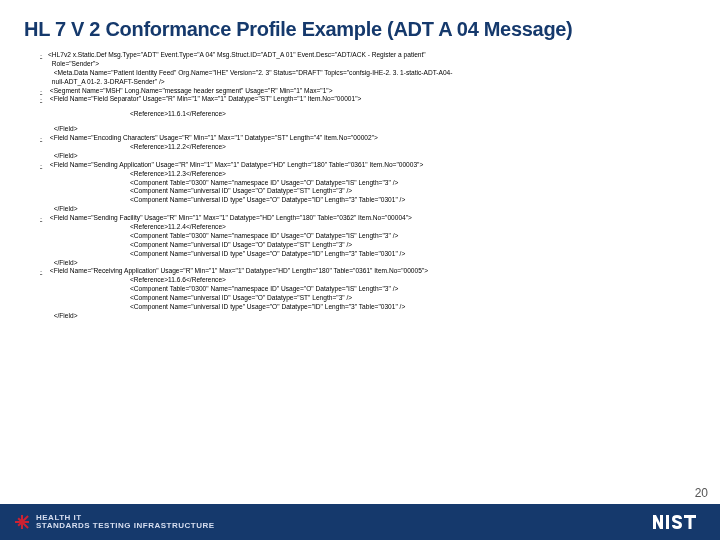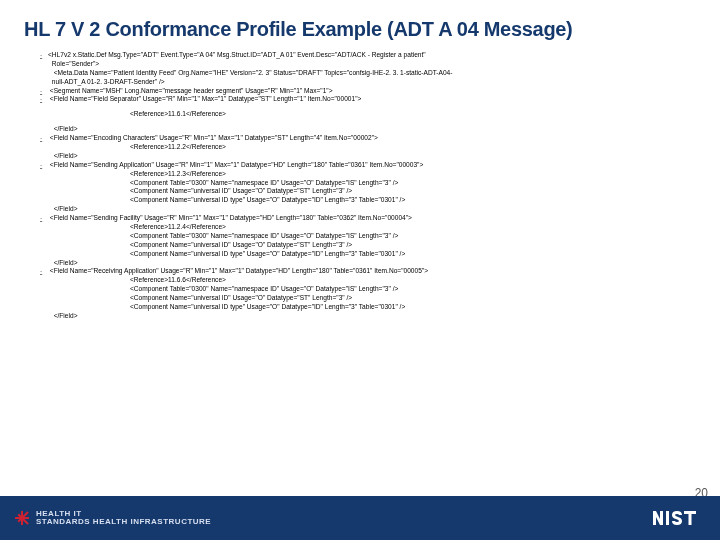--- a/index.html
+++ b/index.html
@@ -6,21 +6,21 @@
   html, body { width: 720px; height: 540px; font-family: Arial, sans-serif; background: #fff; overflow: hidden; }
   .slide { width: 720px; height: 540px; position: relative; display: flex; flex-direction: column; }
   .title { font-family: Arial, sans-serif; font-weight: 900; font-size: 20px; color: #15396c; padding: 18px 12px 10px 24px; letter-spacing: -0.3px; }
   .xml-body { flex: 1; padding: 0 30px 0 40px; font-family: Arial, sans-serif; font-size: 6.6px; color: #000; line-height: 1.35; }
   .xml-body .line { white-space: pre; }
   .dash { color: #777; text-decoration: underline; display: inline-block; width: 8px; }
   .indent0 { padding-left: 0; }
   .indent1 { padding-left: 10px; }
   .indent2 { padding-left: 90px; }
   .gap { height: 6px; }
-  .footer { height: 44px; background: #15396c; display: flex; align-items: center; justify-content: space-between; padding: 0 14px 0 14px; position: relative; }
+  .footer { height: 36px; background: #15396c; display: flex; align-items: center; justify-content: space-between; padding: 0 14px 0 14px; position: relative; }
   .footer-left { display: flex; align-items: center; gap: 6px; }
   .ast { width: 16px; height: 16px; color: #c33; display: flex; align-items: center; justify-content: center; font-weight: bold; font-size: 18px; }
   .footer-text { color: #d6def0; font-size: 8px; line-height: 1.05; letter-spacing: 0.5px; font-weight: bold; }
   .footer-right { display: flex; align-items: center; gap: 8px; }
   .nist { color: #fff; }
   .pagenum { position: absolute; right: 12px; bottom: 40px; font-size: 12px; color: #555; }
 </style>
 </head>
 <body>
 
@@ -73,21 +73,21 @@
             <g fill="#c23">
               <rect x="7" y="1" width="2" height="14"></rect>
               <rect x="1" y="7" width="14" height="2"></rect>
               <rect x="2.6" y="7" width="14" height="2" transform="rotate(45 8 8)"></rect>
               <rect x="2.6" y="7" width="14" height="2" transform="rotate(-45 8 8)"></rect>
             </g>
           </svg>
       </div>
       <div class="footer-text">
         <div>HEALTH IT</div>
-        <div>STANDARDS HEALTH INFRASTRUCTURE</div>
+        <div>STANDARDS TESTING INFRASTRUCTURE</div>
       </div>
     </div>
     <div class="footer-right nist">
       <svg width="54" height="18" viewBox="0 0 54 18">
         <g fill="#fff">
           <path d="M1 2 h3 l4 8 v-8 h3 v14 h-3 l-4 -8 v8 h-3 z"></path>
           <rect x="14" y="2" width="3" height="14"></rect>
           <path d="M20 12 q0 4 5 4 q5 0 5 -4 q0 -3 -4 -4 q-3 -1 -3 -2 q0 -1 2 -1 q2 0 2 1 h3 q0 -4 -5 -4 q-5 0 -5 4 q0 3 4 4 q3 1 3 2 q0 1 -2 1 q-2 0 -2 -1 z"></path>
           <path d="M32 2 h12 v3 h-4.5 v11 h-3 v-11 h-4.5 z"></path>
         </g>

